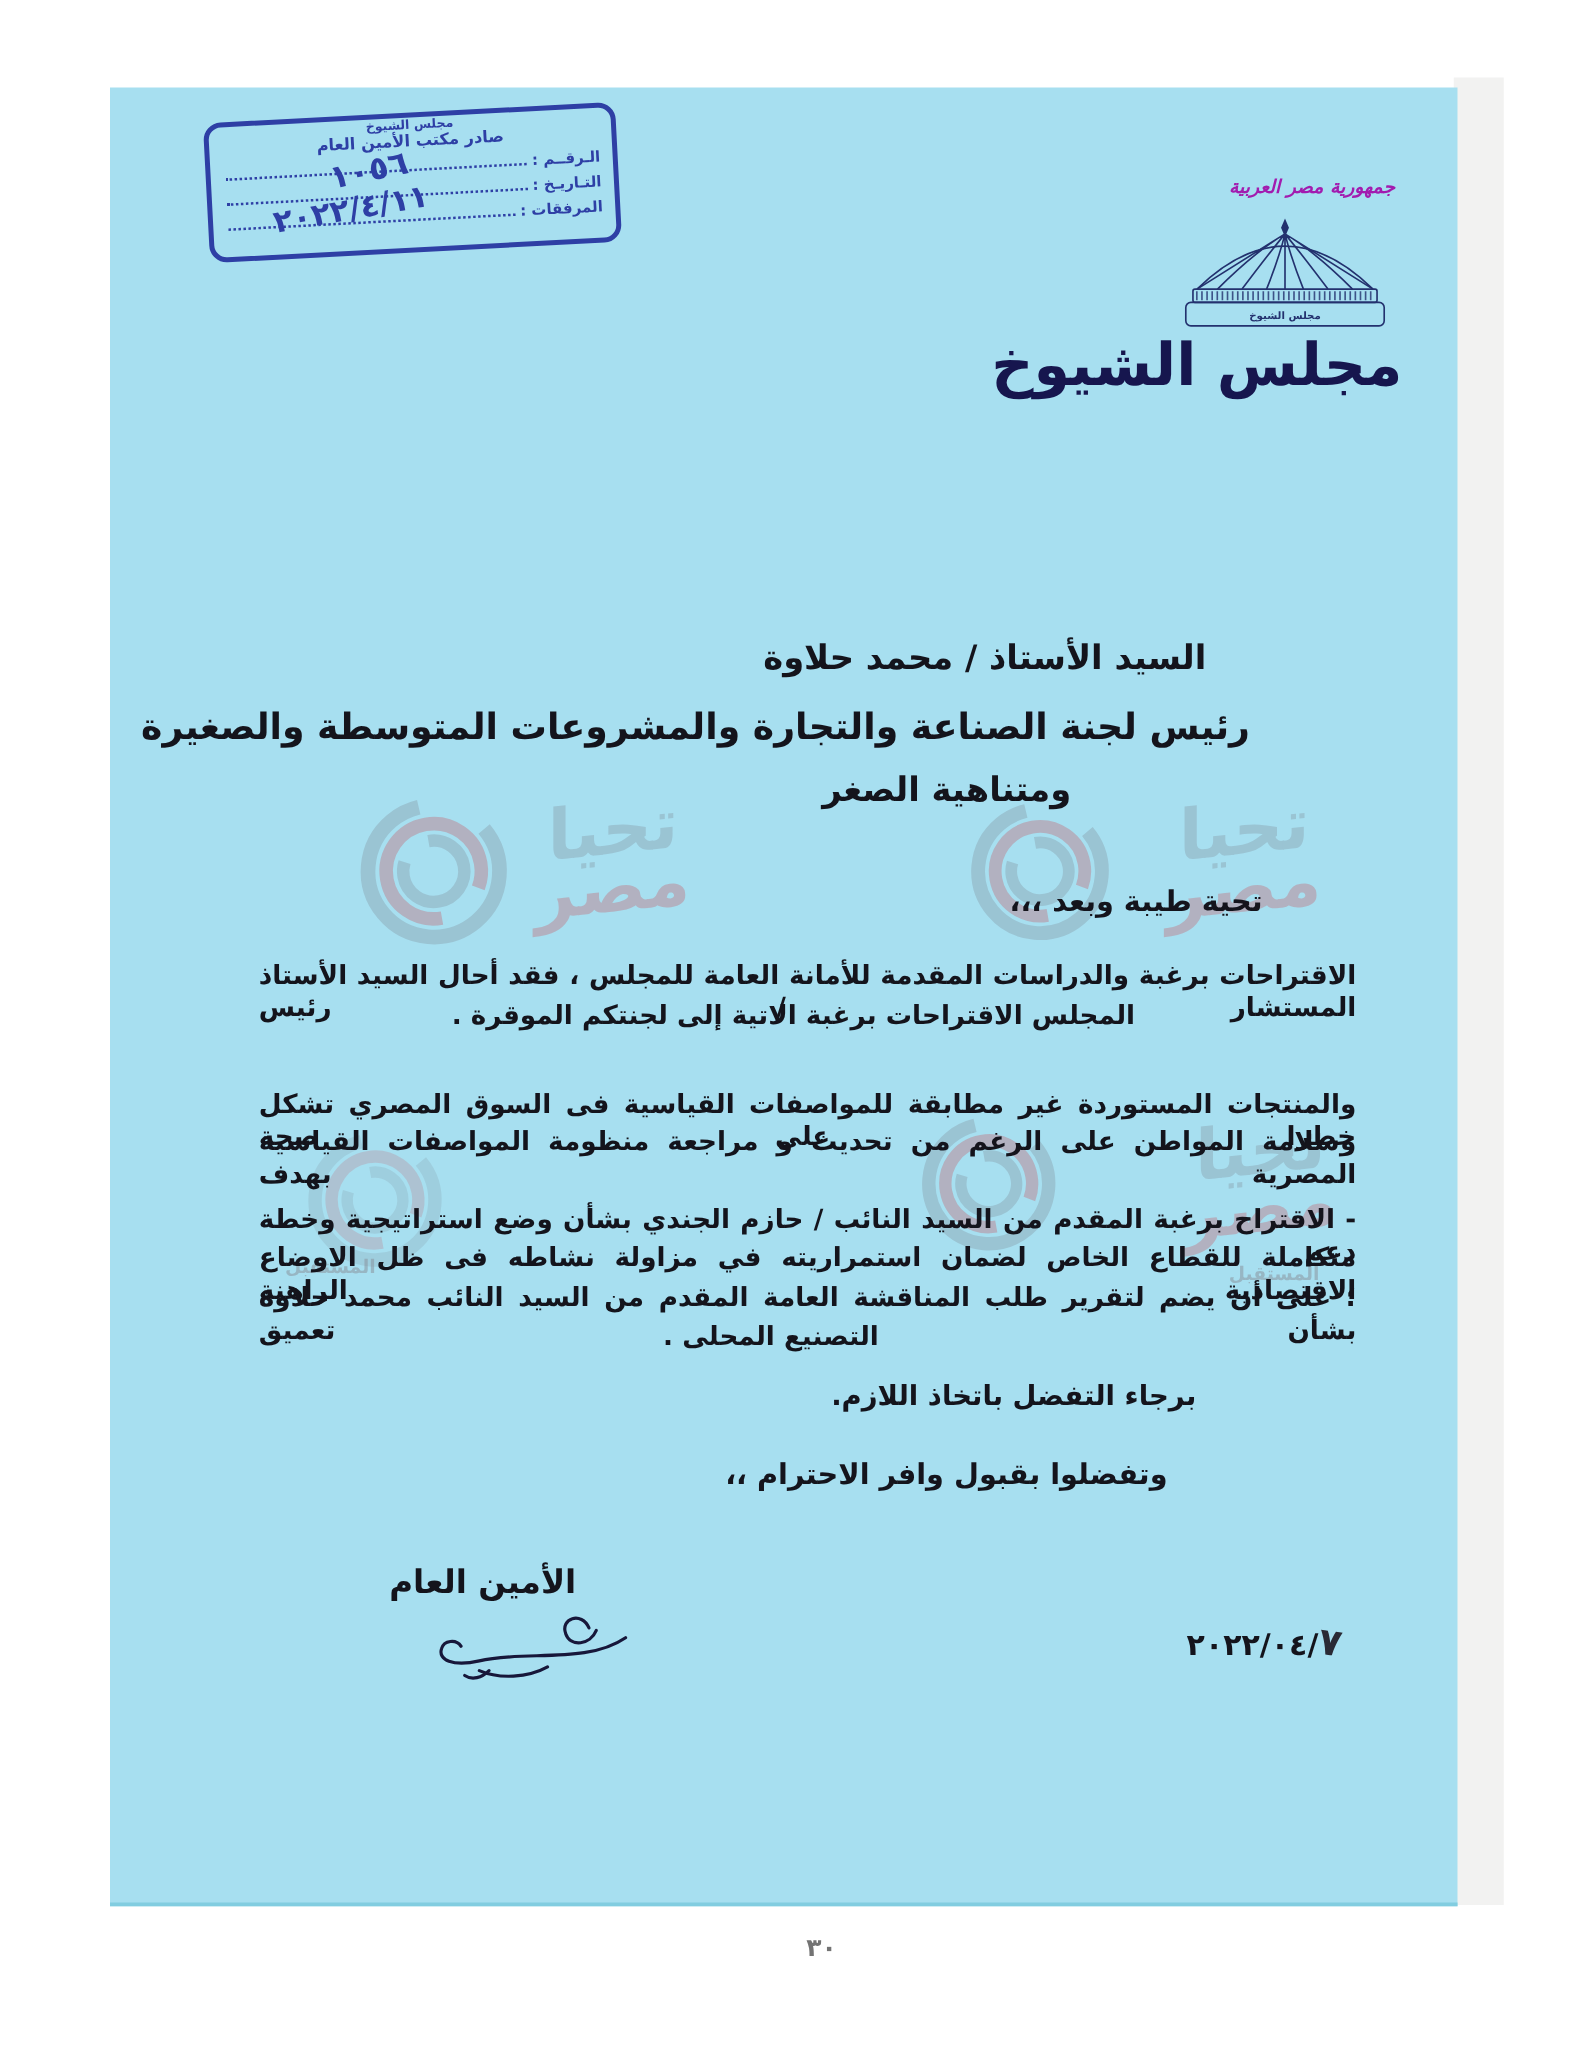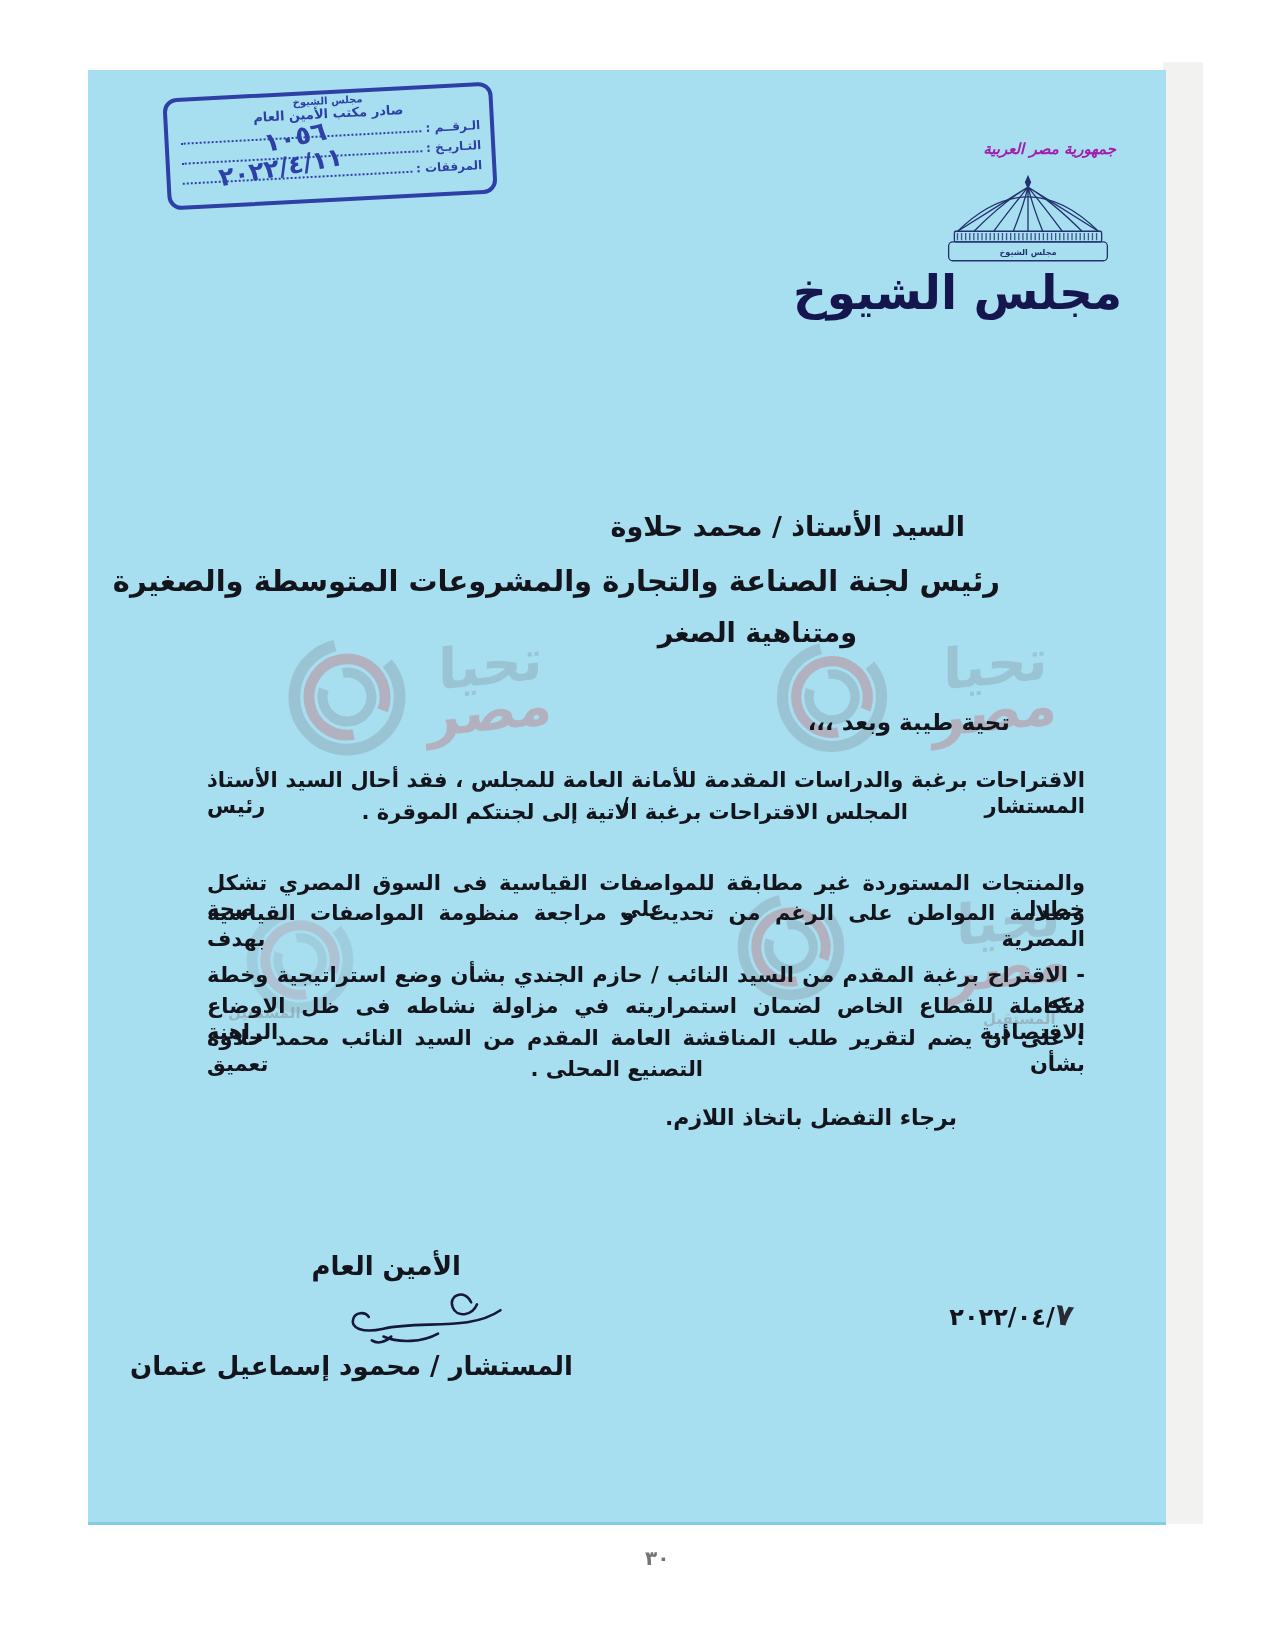--- a/index.html
+++ b/index.html
@@ -138,31 +138,31 @@
 
   <div class="t j" style="top:800px;">والمنتجات المستوردة غير مطابقة للمواصفات القياسية فى السوق المصري تشكل خطرا على صحة</div>
   <div class="t j" style="top:830px;">وسلامة المواطن  على الرغم من تحديث و مراجعة منظومة المواصفات القياسية المصرية بهدف</div>
 
   <div class="t j" style="top:892px;">-    الاقتراح برغبة المقدم من السيد النائب / حازم الجندي بشأن وضع استراتيجية وخطة دعم</div>
   <div class="t j" style="top:923px;">متكاملة للقطاع الخاص لضمان استمراريته في مزاولة نشاطه فى ظل الاوضاع الاقتصادية الراهنة</div>
   <div class="t j" style="top:955px;">؛ على أن يضم لتقرير طلب المناقشة العامة المقدم من السيد النائب محمد حلاوة بشأن تعميق</div>
   <div class="t body-line" style="top:986px;right:463px;">التصنيع المحلى .</div>
 
   <div class="t" style="top:1034px;right:209px;font-size:22px;">برجاء التفضل باتخاذ اللازم.</div>
+  <div class="t" style="top:1096px;right:232px;font-size:23px;">وتفضلوا بقبول وافر الاحترام ،،</div>
 
   <div class="t" style="top:1180px;right:705px;font-size:26px;">الأمين العام</div>
   <svg class="sig-svg" width="195" height="70" viewBox="0 0 200 70">
     <g stroke="#17173a" fill="none" stroke-width="2.6" stroke-linecap="round">
       <path d="M152 20 c-6 -14 -24 -8 -19 5 c4 11 20 9 25 -3"></path>
       <path d="M182 28 C150 50 100 38 62 47 C40 52 28 46 31 37 c2 -7 12 -8 16 -2"></path>
       <path d="M118 52 c-16 9 -40 10 -56 3"></path>
       <path d="M70 55 c-6 6 -14 8 -20 4"></path>
     </g>
   </svg>
-  <div class="t" style="top:1280px;right:593px;font-size:26px;">المستشار / محمود إسماعيل عتمان</div>
 
   <div class="t date-line">
     <span>٢٠٢٢/٠٤/</span><span class="day">٧</span>
   </div>
 
 </div>
 
 <div class="page-number">٣٠</div>
 
 </body></html>

